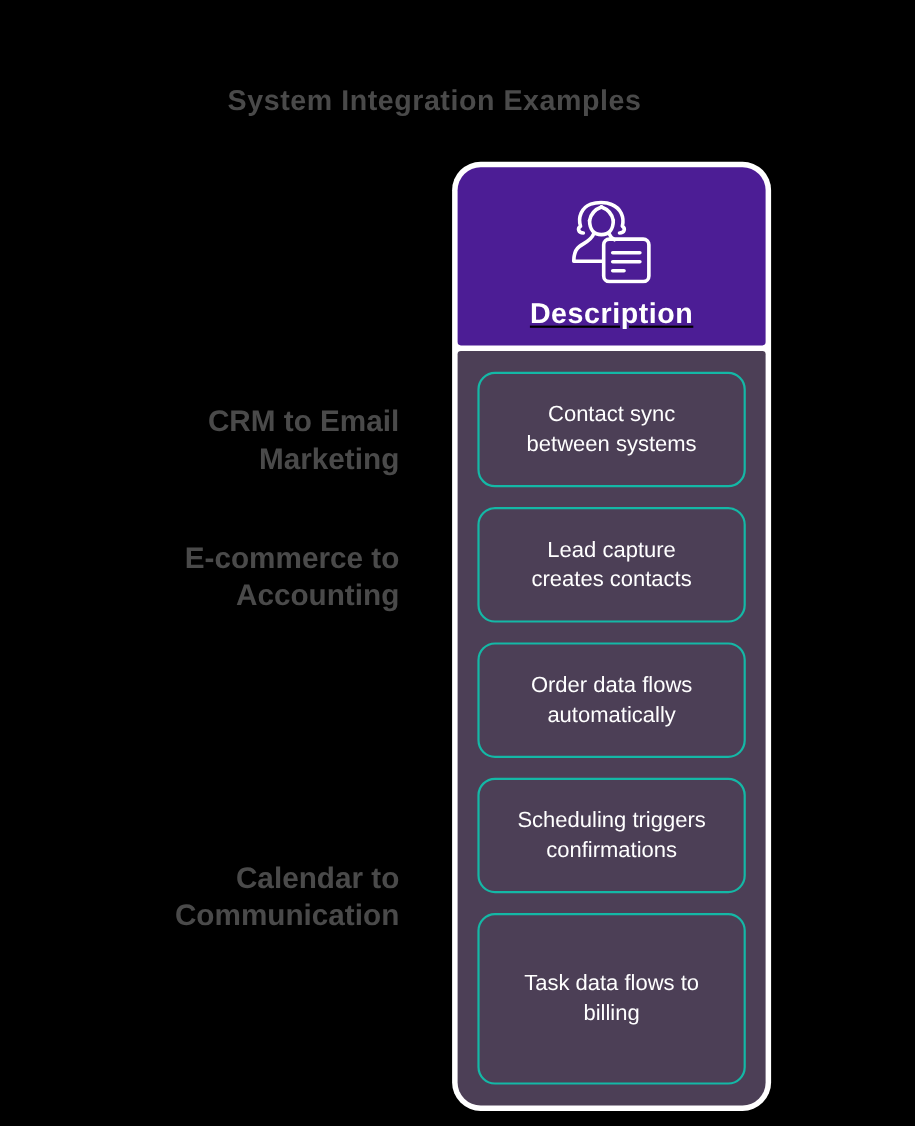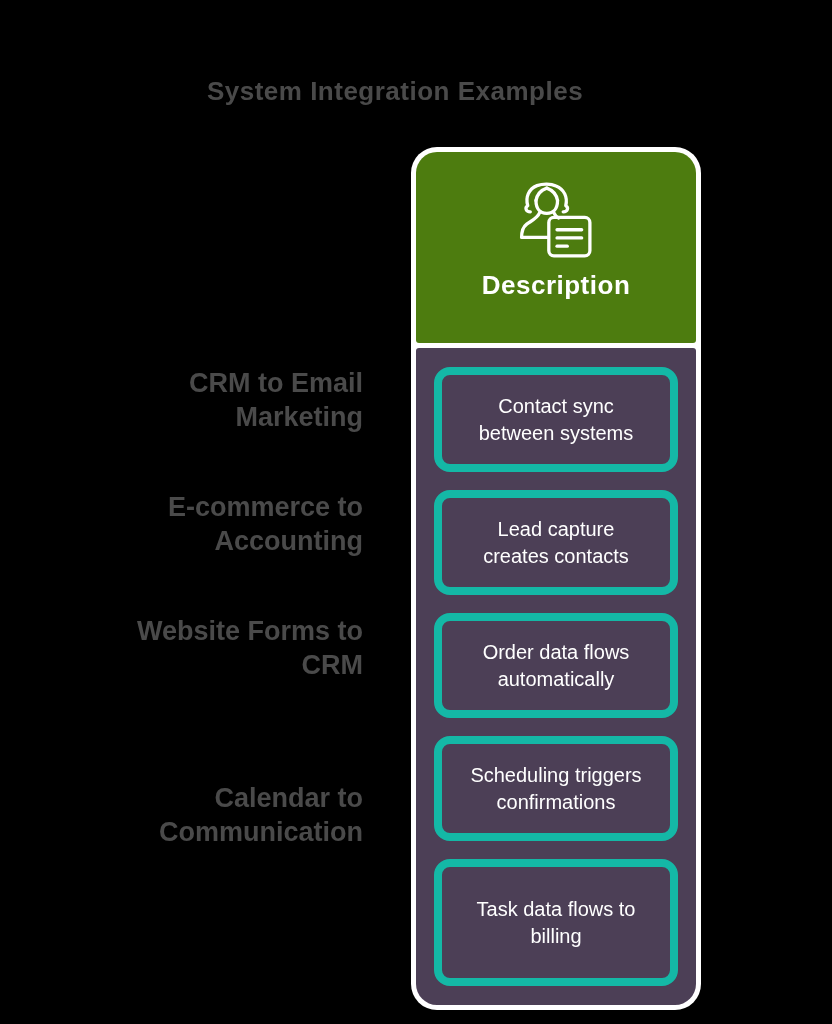--- a/index.html
+++ b/index.html
@@ -34,29 +34,30 @@
     background: #FFFFFF;
     border-radius: 26px;
     box-sizing: border-box;
     padding: 5px;
     display: flex;
     flex-direction: column;
     gap: 5px;
   }
 
   .card-header {
-    background: #4d7c0f;
+    background: #4c1d95;
     border-radius: 21px 21px 3px 3px;
-    height: 191px;
+    height: 162px;
     flex: 0 0 auto;
     display: flex;
     flex-direction: column;
     align-items: center;
     box-sizing: border-box;
     padding-top: 30px;
+    text-decoration: underline;
   }
 
   .header-icon { width: 74px; height: 76px; }
 
   .header-label {
     margin-top: 12px;
     font-size: 26px;
     font-weight: 700;
     color: #FFFFFF;
     letter-spacing: 0.5px;
@@ -70,21 +71,21 @@
     flex-direction: column;
     box-sizing: border-box;
     padding: 19px 18px;
     gap: 18px;
   }
 
   .cell {
     flex: 0 0 auto;
     height: 105px;
     box-sizing: border-box;
-    border: 8px solid #14b8a6;
+    border: 2px solid #14b8a6;
     border-radius: 16px;
     display: flex;
     align-items: center;
     justify-content: center;
     text-align: center;
     color: #FFFFFF;
     font-size: 20px;
     line-height: 27px;
     white-space: pre-line;
     padding: 0 10px;
@@ -117,22 +118,20 @@
 <body>
 
 <div class="stage">
 
   <div class="title">System Integration Examples</div>
 
   <div class="row-label row-label-2">E-commerce to
 Accounting</div>
   <div class="row-label row-label-1">CRM to Email
 Marketing</div>
-  <div class="row-label row-label-3">Website Forms to
-CRM</div>
   <div class="row-label row-label-4">Calendar to
 Communication</div>
 
   <div class="card">
 
     <div class="card-header">
       <svg class="header-icon" viewBox="0 0 70 74" fill="none" stroke="#FFFFFF" stroke-width="3.2" stroke-linecap="round" stroke-linejoin="round">
 
         <path d="M10 29 C5.5 29 4.5 25 7.5 23 C5 15 8.5 6.5 16.5 3.5 C22 1.5 30 1.5 35 3.8 C43 7 46.5 15 44.5 23 C47.5 25 46.5 29 42 29"></path>
 

